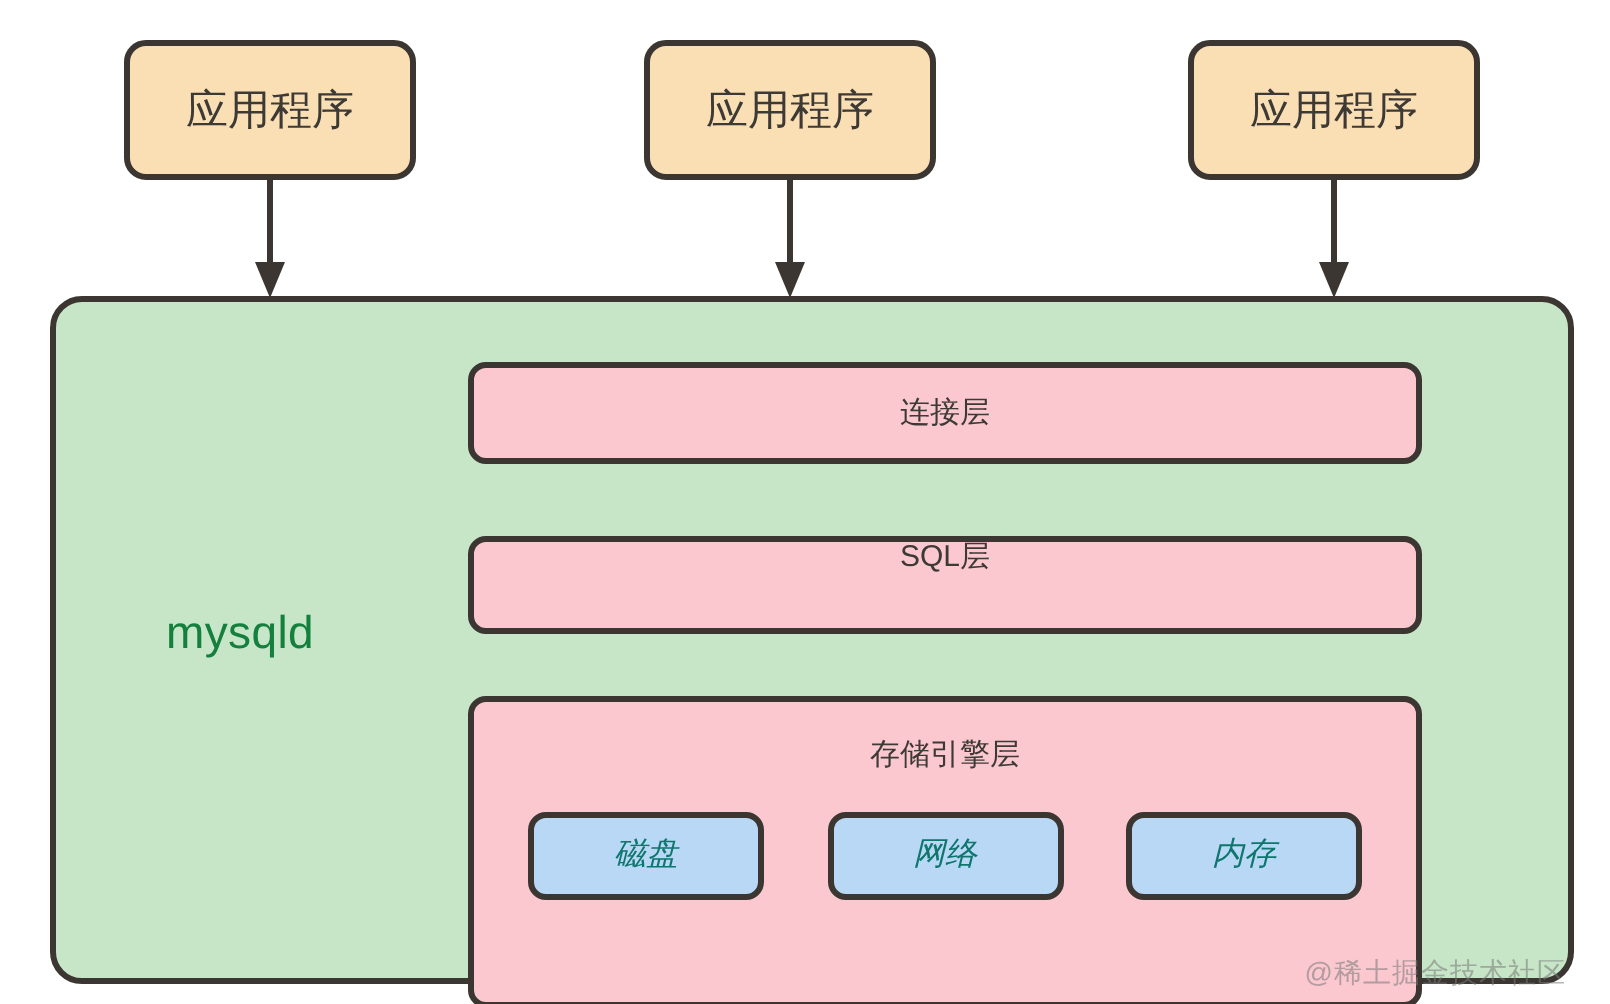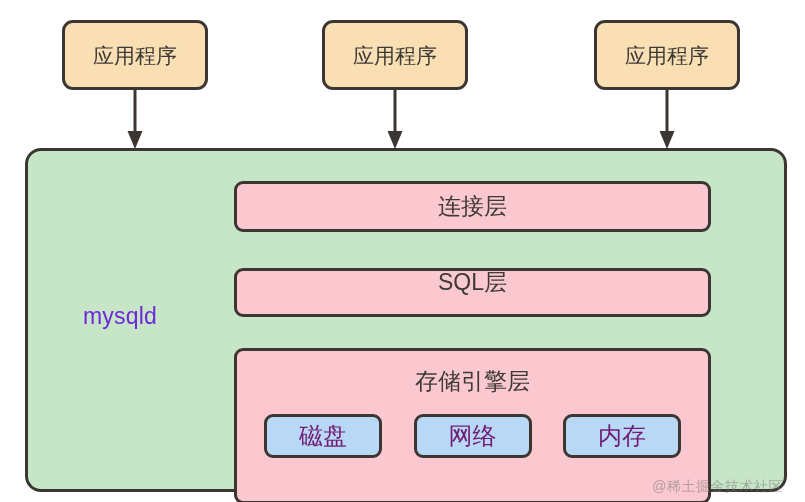--- a/index.html
+++ b/index.html
@@ -67,37 +67,37 @@
     box-sizing: border-box;
     background: #c7e6c7;
     border: 3px solid #3b3632;
     border-radius: 16px;
   }
   .mysqld-label {
     position: absolute;
     left: 55px;
     top: 152px;
     font-size: 23px;
-    color: #6d28d9;
+    color: #15803d;
     letter-spacing: 0.2px;
   }
 
   
   .layer {
     position: absolute;
     left: 206px;
     width: 477px;
     box-sizing: border-box;
     background: #fbc8d0;
     border: 3px solid #3b3632;
     border-radius: 9px;
     color: #3d3a36;
   }
   .layer-title {
-    font-size: 23px;
+    font-size: 15px;
     text-align: center;
     color: #3d3a36;
     line-height: 1;
   }
   .layer.connection {
     top: 30px;
     height: 51px;
     display: flex;
     align-items: center;
     justify-content: center;
@@ -126,23 +126,24 @@
   .sub-box {
     width: 118px;
     height: 44px;
     box-sizing: border-box;
     background: #b8d8f5;
     border: 3px solid #3b3632;
     border-radius: 9px;
     display: flex;
     align-items: center;
     justify-content: center;
-    font-size: 24px;
-    color: #701a75;
+    font-size: 16px;
+    color: #0f766e;
     line-height: 1;
+    font-style: italic;
   }
 
   
   .watermark {
     position: absolute;
     right: 22px;
     bottom: 6px;
     font-size: 14px;
     color: rgba(120, 120, 120, 0.55);
     letter-spacing: 0.5px;

